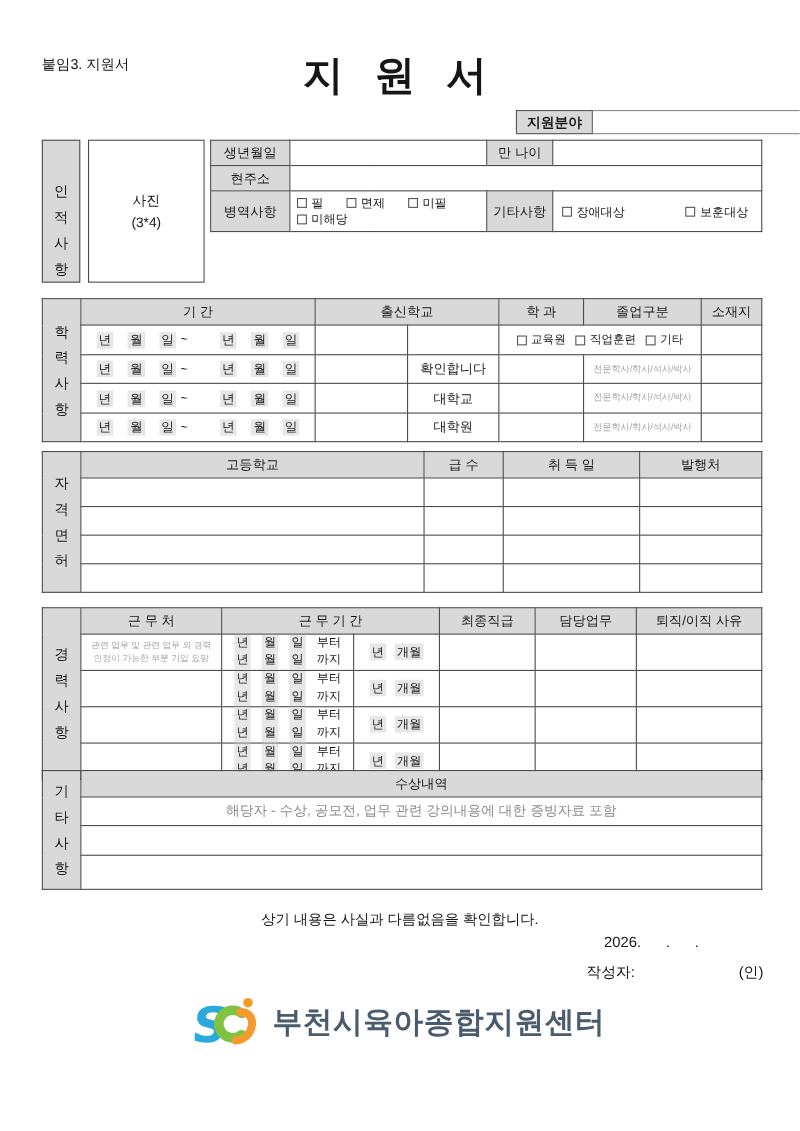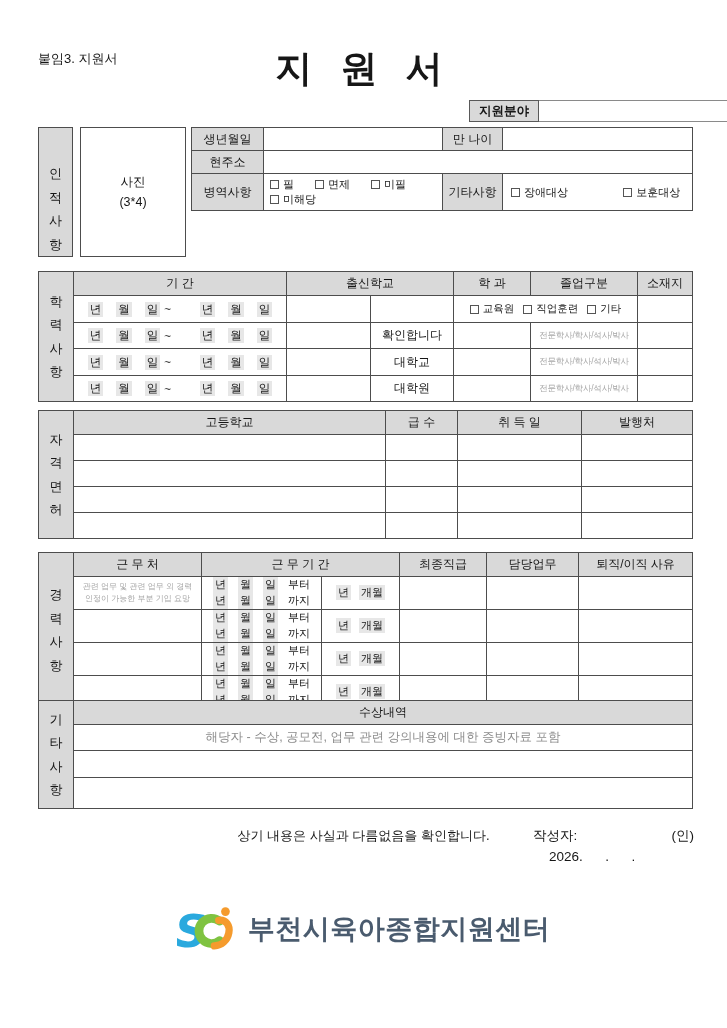--- a/index.html
+++ b/index.html
@@ -62,21 +62,21 @@
 
   .muted-sm { color: #a6a6a6; font-size: 8.5px; letter-spacing: -0.2px; }
   .note-sm { color: #a6a6a6; font-size: 8px; line-height: 1.45; }
   .note-md { color: #8c8c8c; font-size: 12.5px; }
 
   .edu-opts { display: flex; justify-content: center; gap: 9px; font-size: 10.5px; }
 
   
   .confirm { left: 0; top: 827px; width: 727px; text-align: center; font-size: 13px; }
   .date-line { left: 549px; top: 849px; font-size: 13.5px; white-space: pre; }
-  .writer-line { left: 533px; top: 827px; width: 161px; display: flex;
+  .writer-line { left: 533px; top: 875px; width: 161px; display: flex;
                  justify-content: space-between; font-size: 13.5px; }
   .logo-row { left: 0; top: 903px; width: 727px; display: flex;
               align-items: center; justify-content: center; }
   .logo-text { font-size: 27px; font-weight: bold; color: #4a5b6e;
                letter-spacing: 0.5px; margin-left: 9px; }
 </style>
 </head>
 <body>
 
 <div class="abs attachment">붙임3. 지원서</div>

